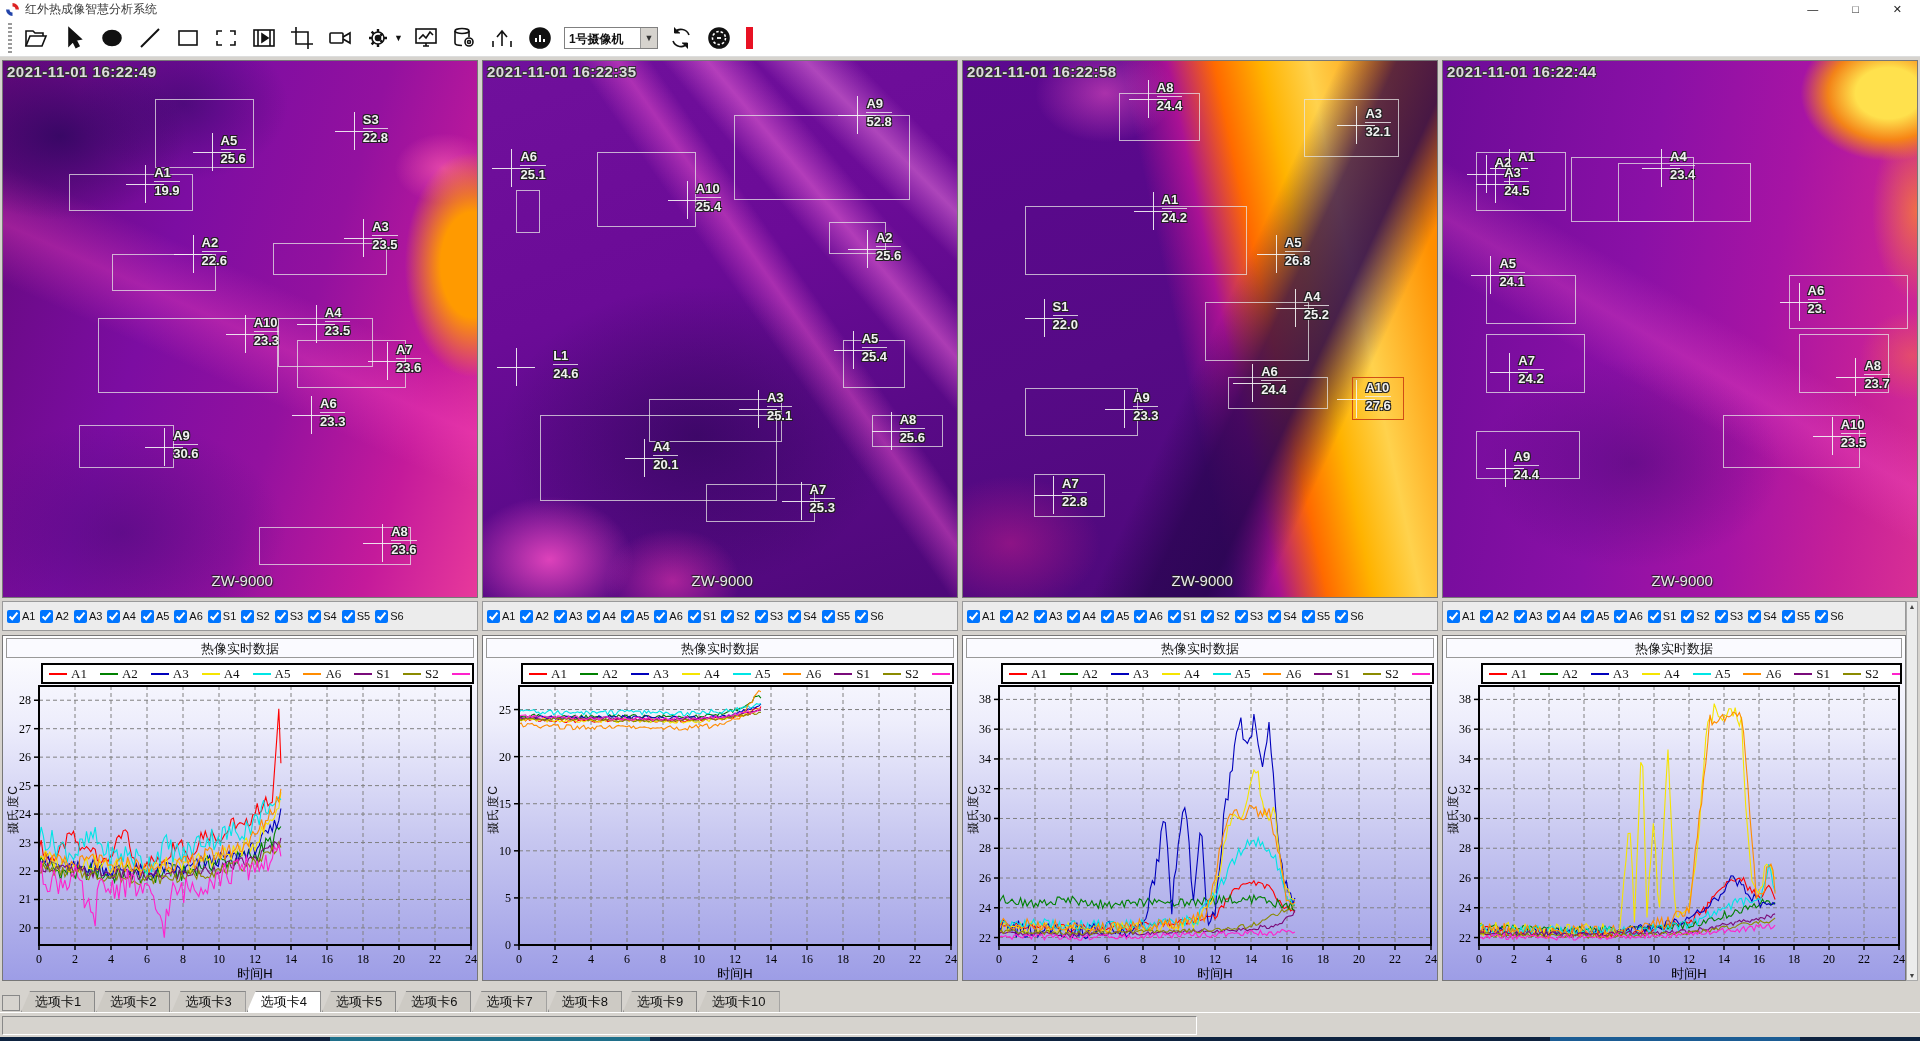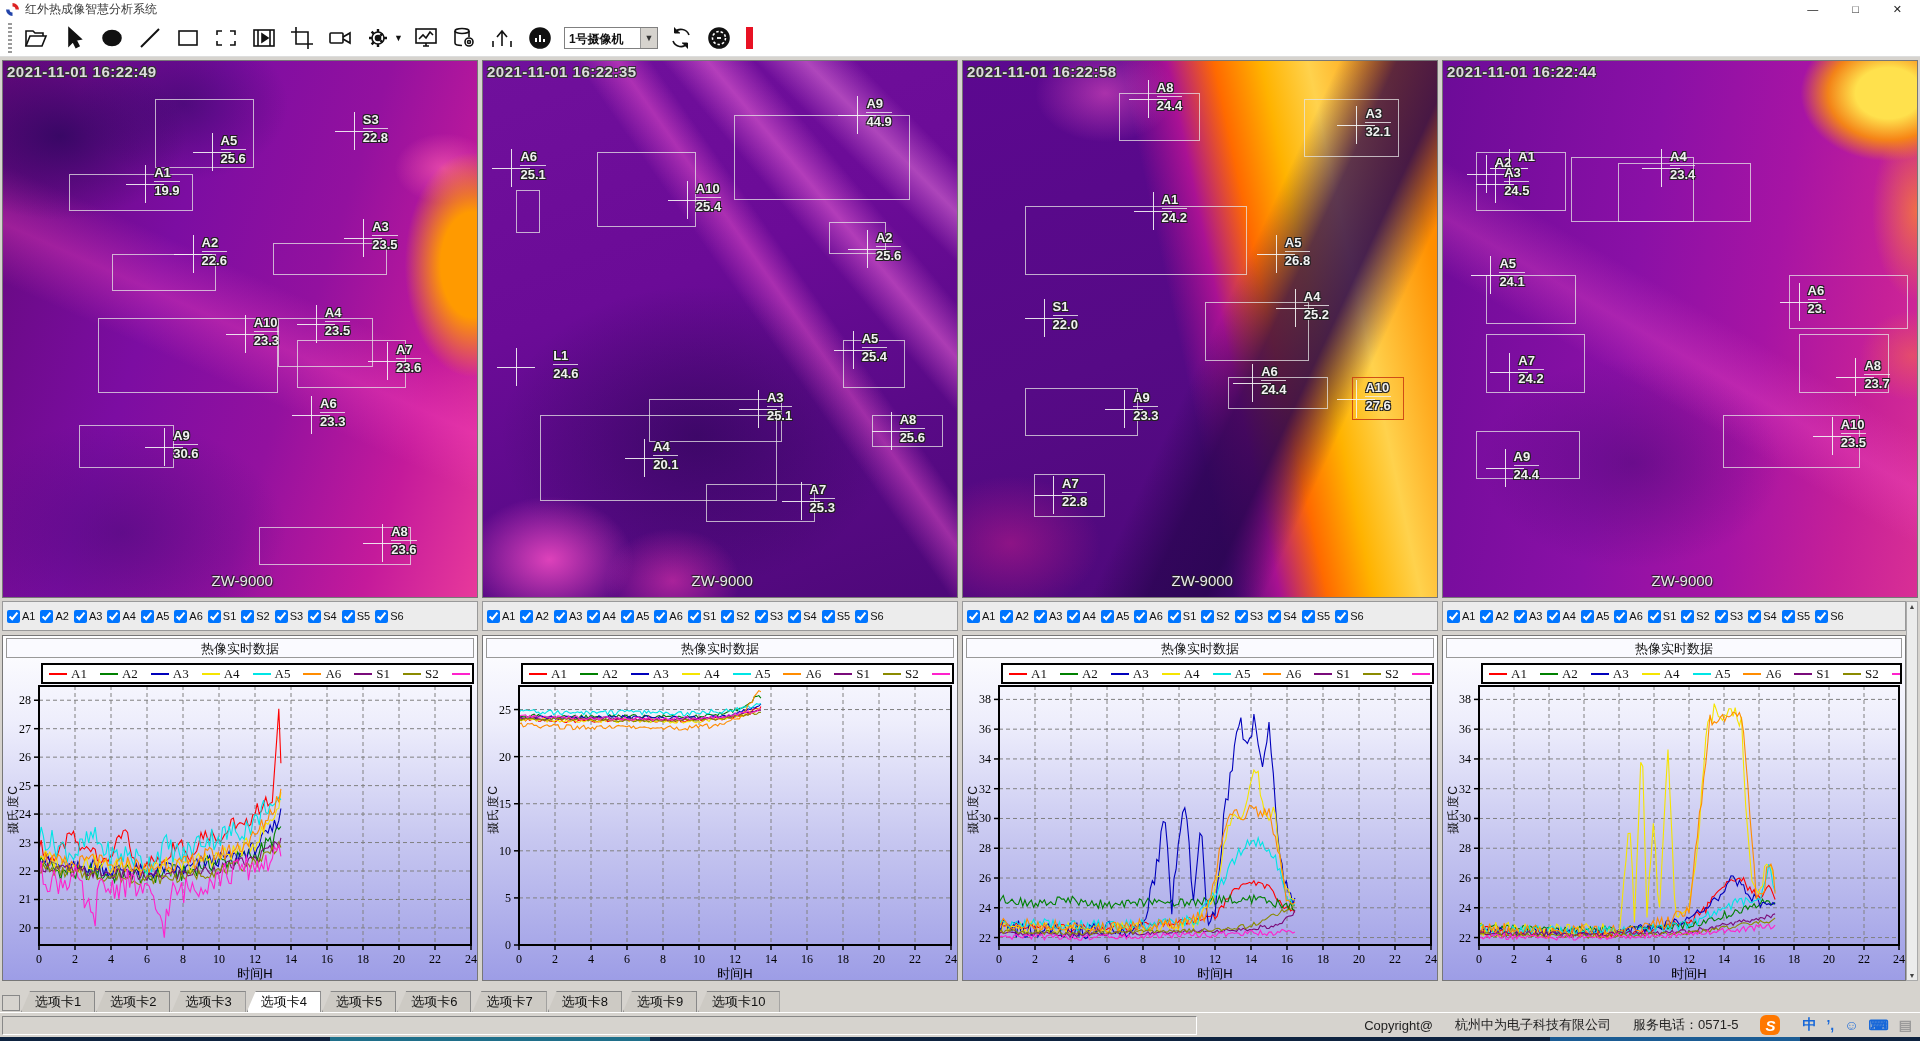--- a/index.html
+++ b/index.html
@@ -342,21 +342,21 @@
         <span>S6</span>
       </label>
     </div>
     <div class="thermal bg2" style="left: 482px;">
       <div class="ts">2021-11-01 16:22:35</div>
       <div class="rbox" style="left: 53%; top: 10%; width: 37%; height: 16%;"></div>
       <div class="vl" style="left: 79%; top: 10%;"></div>
       <div class="hl" style="left: 79%; top: 10%;"></div>
       <div class="rlabel" style="left: calc(79% + 9px); top: calc(10% - 19px);">
         <span class="nm">A9</span>
-        <span class="vv">44.9</span>
+        <span class="vv">52.8</span>
       </div>
       <div class="rbox" style="left: 7%; top: 24%; width: 5%; height: 8%;"></div>
       <div class="vl" style="left: 6%; top: 20%;"></div>
       <div class="hl" style="left: 6%; top: 20%;"></div>
       <div class="rlabel" style="left: calc(6% + 9px); top: calc(20% - 19px);">
         <span class="nm">A6</span>
         <span class="vv">25.1</span>
       </div>
       <div class="rbox" style="left: 24%; top: 17%; width: 21%; height: 14%;"></div>
       <div class="vl" style="left: 43%; top: 26%;"></div>
@@ -1217,31 +1217,18 @@
     <div class="tab">选项卡5</div>
     <div class="tab">选项卡6</div>
     <div class="tab">选项卡7</div>
     <div class="tab">选项卡8</div>
     <div class="tab">选项卡9</div>
     <div class="tab">选项卡10</div>
   </div>
 
 <div class="statusbar">
   <div class="sb-left"></div>
-  <div class="sb-right">
-    <span>Copyright@</span>
-    <span>杭州中为电子科技有限公司</span>
-    <span>服务电话：0571-5</span>
-    <span class="sogou">S</span>
-    <span class="imes">
-        <span class="ime">中</span>
-        <span class="ime">’,</span>
-        <span class="ime">☺</span>
-        <span class="ime">⌨</span>
-        <span class="ime gray">▤</span>
-      </span>
-  </div>
 </div>
 
 <div class="sliver">
     <span class="seg1"></span>
     <span class="seg2"></span>
   </div>
 
 </body></html>

